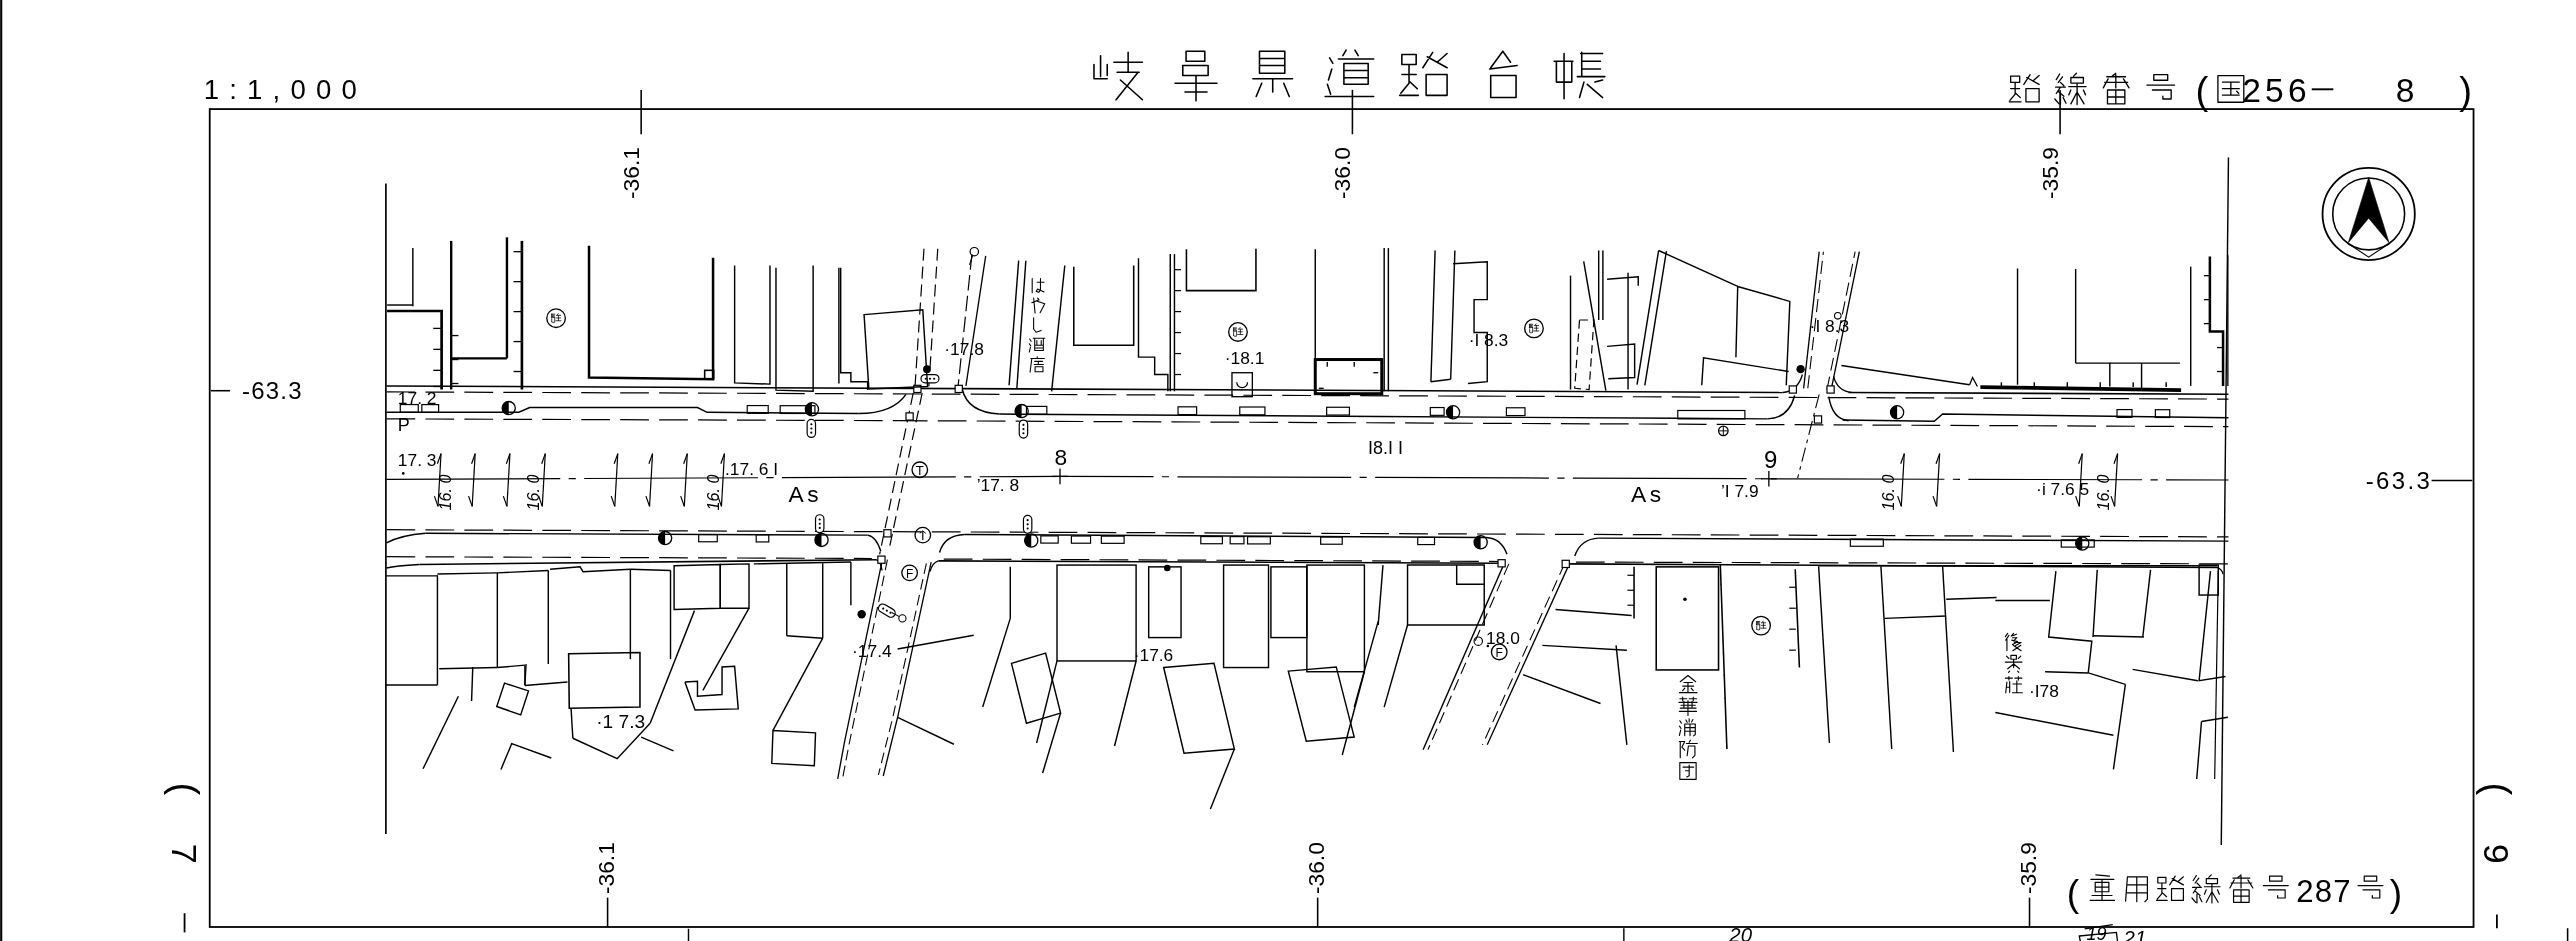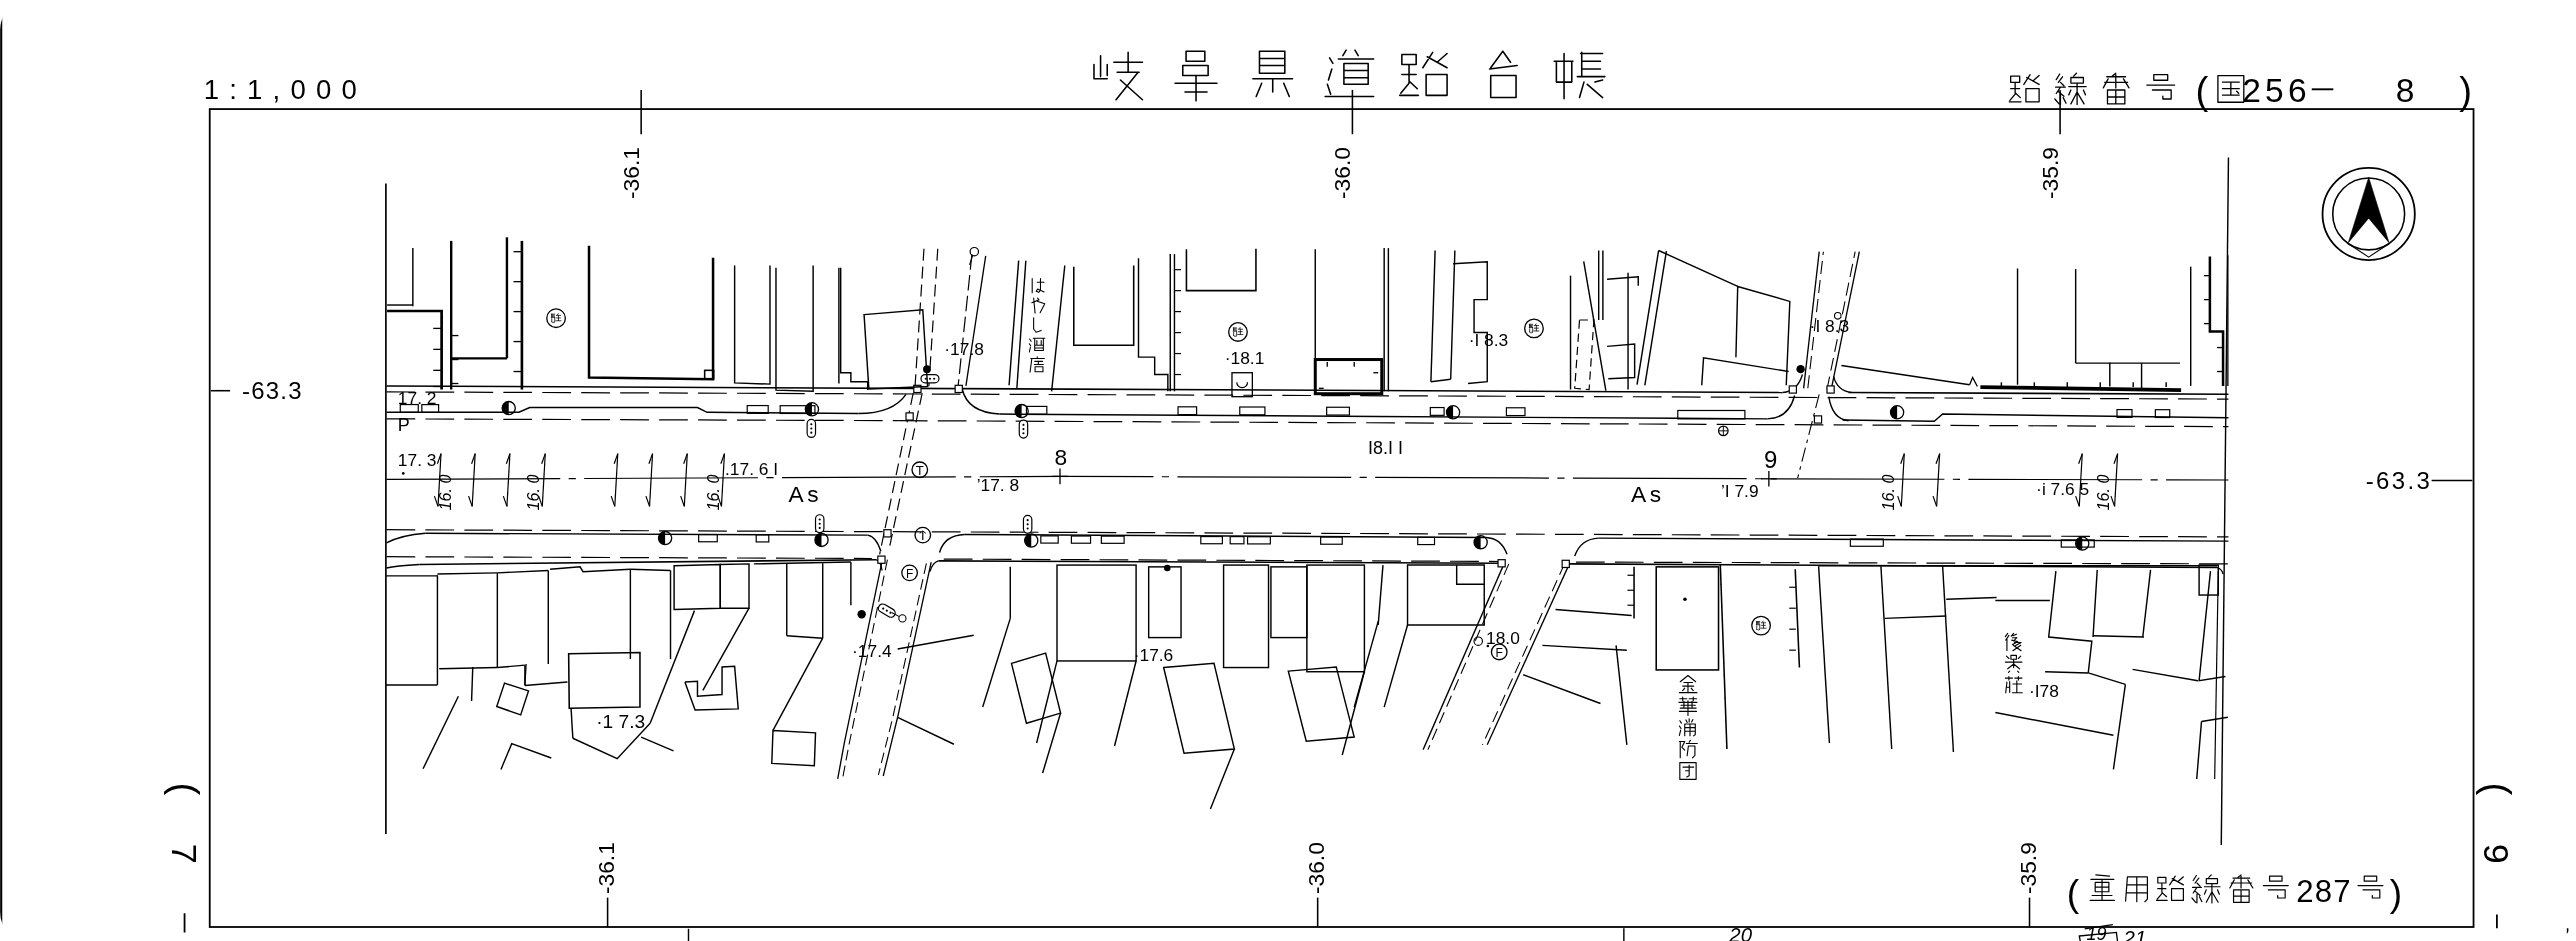--- a/index.html
+++ b/index.html
@@ -1,16 +1,16 @@
 <!DOCTYPE html>
 <html style="font-size:9.6px"><head>
 <meta charset="utf-8">
 <style>
 html,body{margin:0;padding:0;background:#ffffff;}
-#page{position:relative;width:2576px;height:942px;background:#ffffff;overflow:hidden;font-family:"Liberation Sans",sans-serif;border-radius:30px;}
+#page{position:relative;width:2576px;height:942px;background:#ffffff;overflow:hidden;font-family:"Liberation Sans",sans-serif;}
 text{fill:#000;}
 </style>
 </head>
 <body>
 <div id="page">
 <svg width="2576" height="942" viewBox="0 0 4299 1572">
 
 <line x1="2.0" y1="0.0" x2="2.0" y2="1572.0" stroke="#000" stroke-width="3.5" stroke-linecap="butt"></line>
 
 <rect x="350" y="182" width="3778" height="1365" fill="none" stroke="#000" stroke-width="3"></rect>

